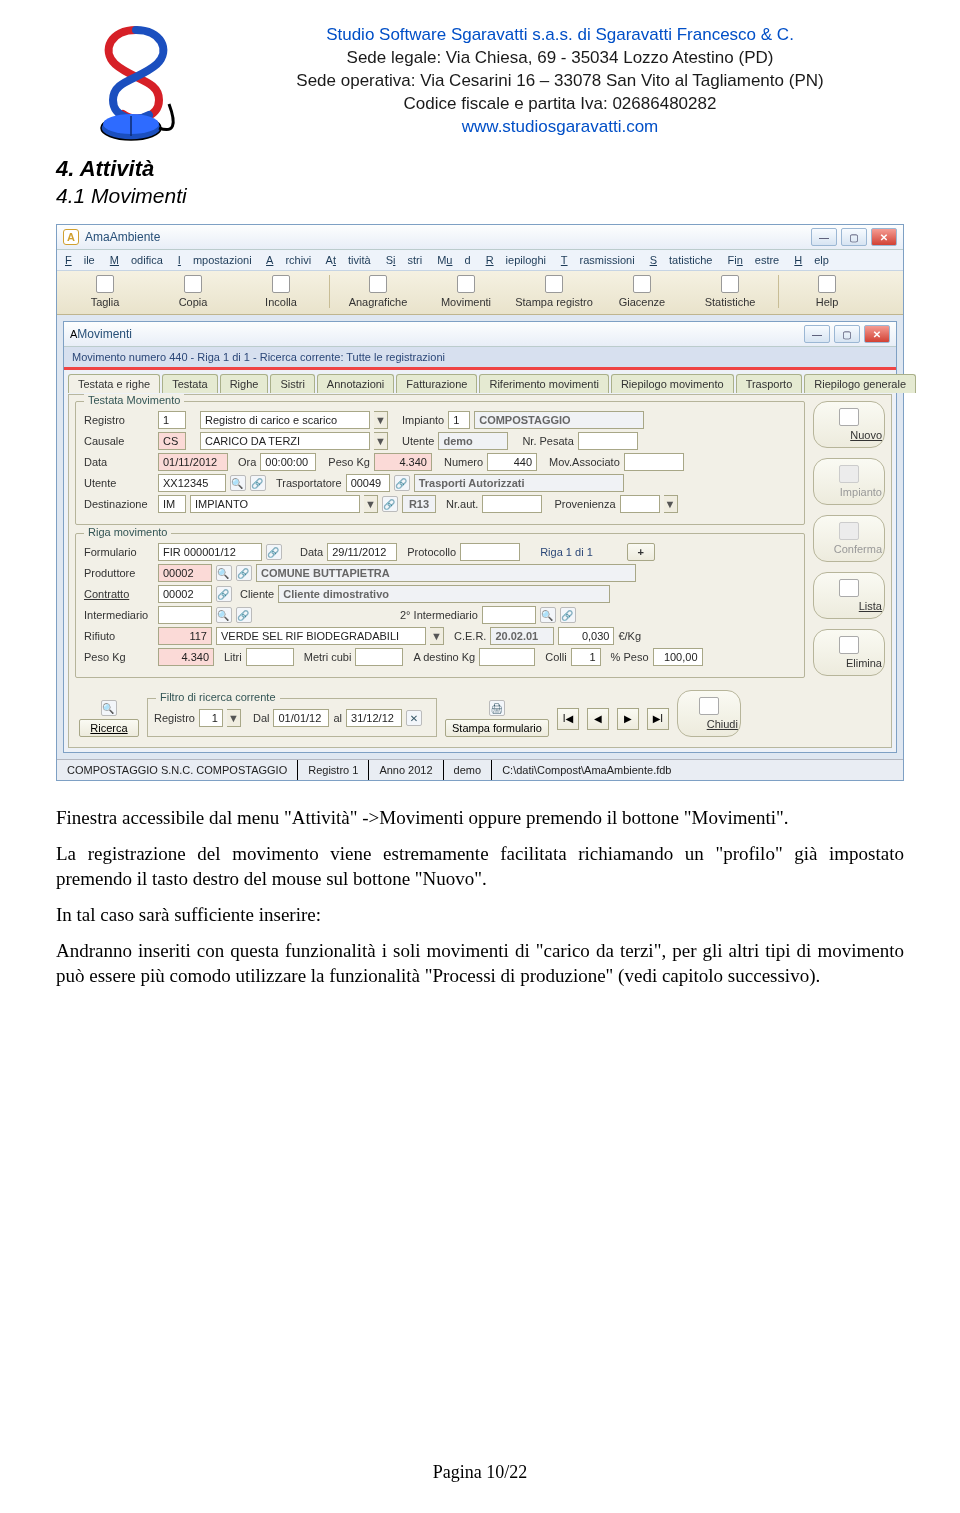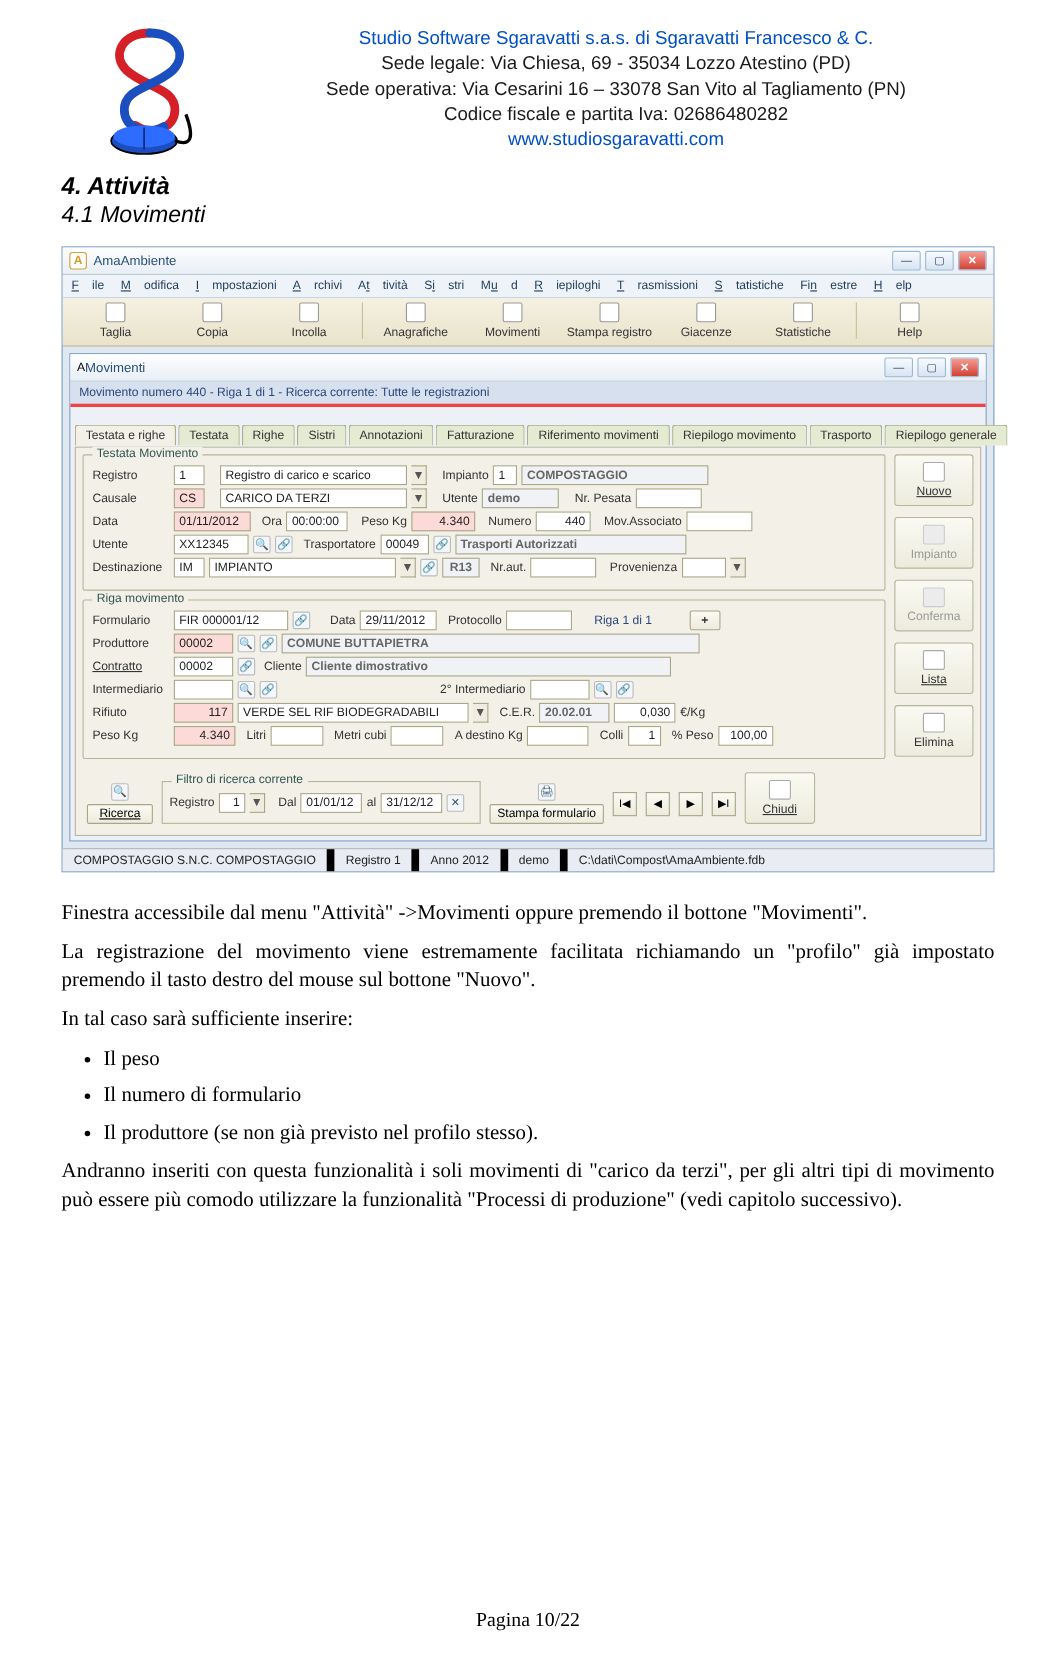--- a/index.html
+++ b/index.html
@@ -71,21 +71,21 @@
   }
   .inner-window .inner-title {
     display:flex; align-items:center; background: linear-gradient(#fdfefe,#e8eef7);
     padding: 3px 6px; border-bottom:1px solid #bcc;
   }
   .inner-window .inner-title .title { flex:1; color:#285078; font-size:12px; }
   .subbar {
     background:#d7e0ef; color:#2b4778; font-size:11px; padding: 4px 8px;
     border-bottom:3px solid #ef4444;
   }
-  .tabs { display:flex; padding: 4px 4px 1px 4px; font-size:11px;margin-top:12px; }
+  .tabs { display:flex; padding: 4px 4px 1px 4px; font-size:11px; }
   .tab {
     padding: 3px 9px; background:#e5ead2; border:1px solid #aab08a;
     border-bottom:none; margin-right:2px; color:#333; border-radius:3px 3px 0 0;
     white-space: nowrap;
   }
   .tab.active { background:#f2f0e7; font-weight:normal; }
   .form-area {
     background:#f2f0e7; border:1px solid #b8b79f; margin: 0 4px 4px 4px;
     padding: 6px;
   }
@@ -105,42 +105,42 @@
     align-items:center; padding: 0 4px; font-size:11px; color:#222;
   }
   .inp.pink { background:#fbdad7; }
   .inp.bold { font-weight:bold; color:#335; }
   .inp.gray { background:#f0f2f5; color:#666; }
   .dd { width:14px; height:18px; border:1px solid #a8a787; border-left:none; background:#f0ede0;
         display:inline-flex; align-items:center; justify-content:center; color:#555; text-decoration: none; }
   .ico-sm { width:16px; height:16px; border:1px solid #bbb; border-radius:2px; background:#f3f6fa; display:inline-flex; align-items:center; justify-content:center; font-size:10px; color:#356; }
 
   .side-btn {
-    border:1px solid #b7b59a; border-radius:3px; background:linear-gradient(#fafaf3,#edebdd);
-    text-align:center; padding: 6px 2px; font-size:11px; color:#333;
+    border:1px solid #b7b59a; border-radius:14px; background:linear-gradient(#fafaf3,#edebdd);
+    text-align:right; padding: 6px 2px; font-size:11px; color:#333;
   }
   .side-btn .sico { display:block; width:20px; height:18px; margin:0 auto 3px auto; border:1px solid #aaa; border-radius:2px; background:#fff; }
   .side-btn.disabled { color:#999; }
   .side-btn.disabled .sico { background:#ececec; border-color:#ccc; }
 
   .bottom-row {
     display:flex; align-items:flex-end; gap:8px; padding:4px;
   }
   .bottom-box { border:1px solid #b6b49a; padding: 4px 6px 6px 6px; position:relative; }
   .bottom-box .legend { position:absolute; top:-8px; left:8px; background:#f2f0e7; padding: 0 4px; font-size:11px; color:#355; }
   .btn-small {
     border:1px solid #a8a787; background:linear-gradient(#fafaf3,#edebdd);
     padding:2px 6px; font-size:11px; border-radius:2px; text-align:center;
   }
   .nav-btn { width:22px; height:22px; border:1px solid #a8a787; background:linear-gradient(#fafaf3,#edebdd); display:inline-flex; align-items:center; justify-content:center; font-size:10px; }
 
   .statusbar {
     display:flex; border-top:1px solid #b3b6bf; background:#e9edf3; font-size:11px; color:#222;
   }
-  .statusbar .cell { padding:4px 10px; border-right:7px solid #000000; white-space:nowrap; }
+  .statusbar .cell { padding:4px 10px; border-right:1px solid #000000; white-space:nowrap; }
   .statusbar .cell:last-child { border-right:none; flex:1; }
 
   
   .body-text { font-family: "Times New Roman", Times, serif; font-size: 19px; line-height: 1.35; text-align: justify; }
   .body-text p { margin: 10px 0; }
   .body-text ul { margin: 8px 0 8px 38px; padding: 0; }
   .body-text ul li { margin: 8px 0; }
 
   .page-footer {
     position: absolute; bottom: 30px; left: 0; width: 100%; text-align: center;
@@ -427,22 +427,17 @@
       <div class="cell">Anno 2012</div>
       <div class="cell">demo</div>
       <div class="cell">C:\dati\Compost\AmaAmbiente.fdb</div>
     </div>
   </div>
 
   <div class="body-text">
     <p>Finestra accessibile dal menu "Attività" -&gt;Movimenti oppure premendo il bottone "Movimenti".</p>
     <p>La registrazione del movimento viene estremamente facilitata richiamando un "profilo" già impostato premendo il tasto destro del mouse sul bottone "Nuovo".</p>
     <p>In tal caso sarà sufficiente inserire:</p>
-    <ul>
-      <li>Il peso</li>
-      <li>Il numero di formulario</li>
-      <li>Il produttore (se non già previsto nel profilo stesso).</li>
-    </ul>
     <p>Andranno inseriti con questa funzionalità i soli movimenti di "carico da terzi", per gli altri tipi di movimento può essere più comodo utilizzare la funzionalità "Processi di produzione" (vedi capitolo successivo).</p>
   </div>
 </div>
 
 <div class="page-footer">Pagina 10/22</div>
 
 </body></html>

